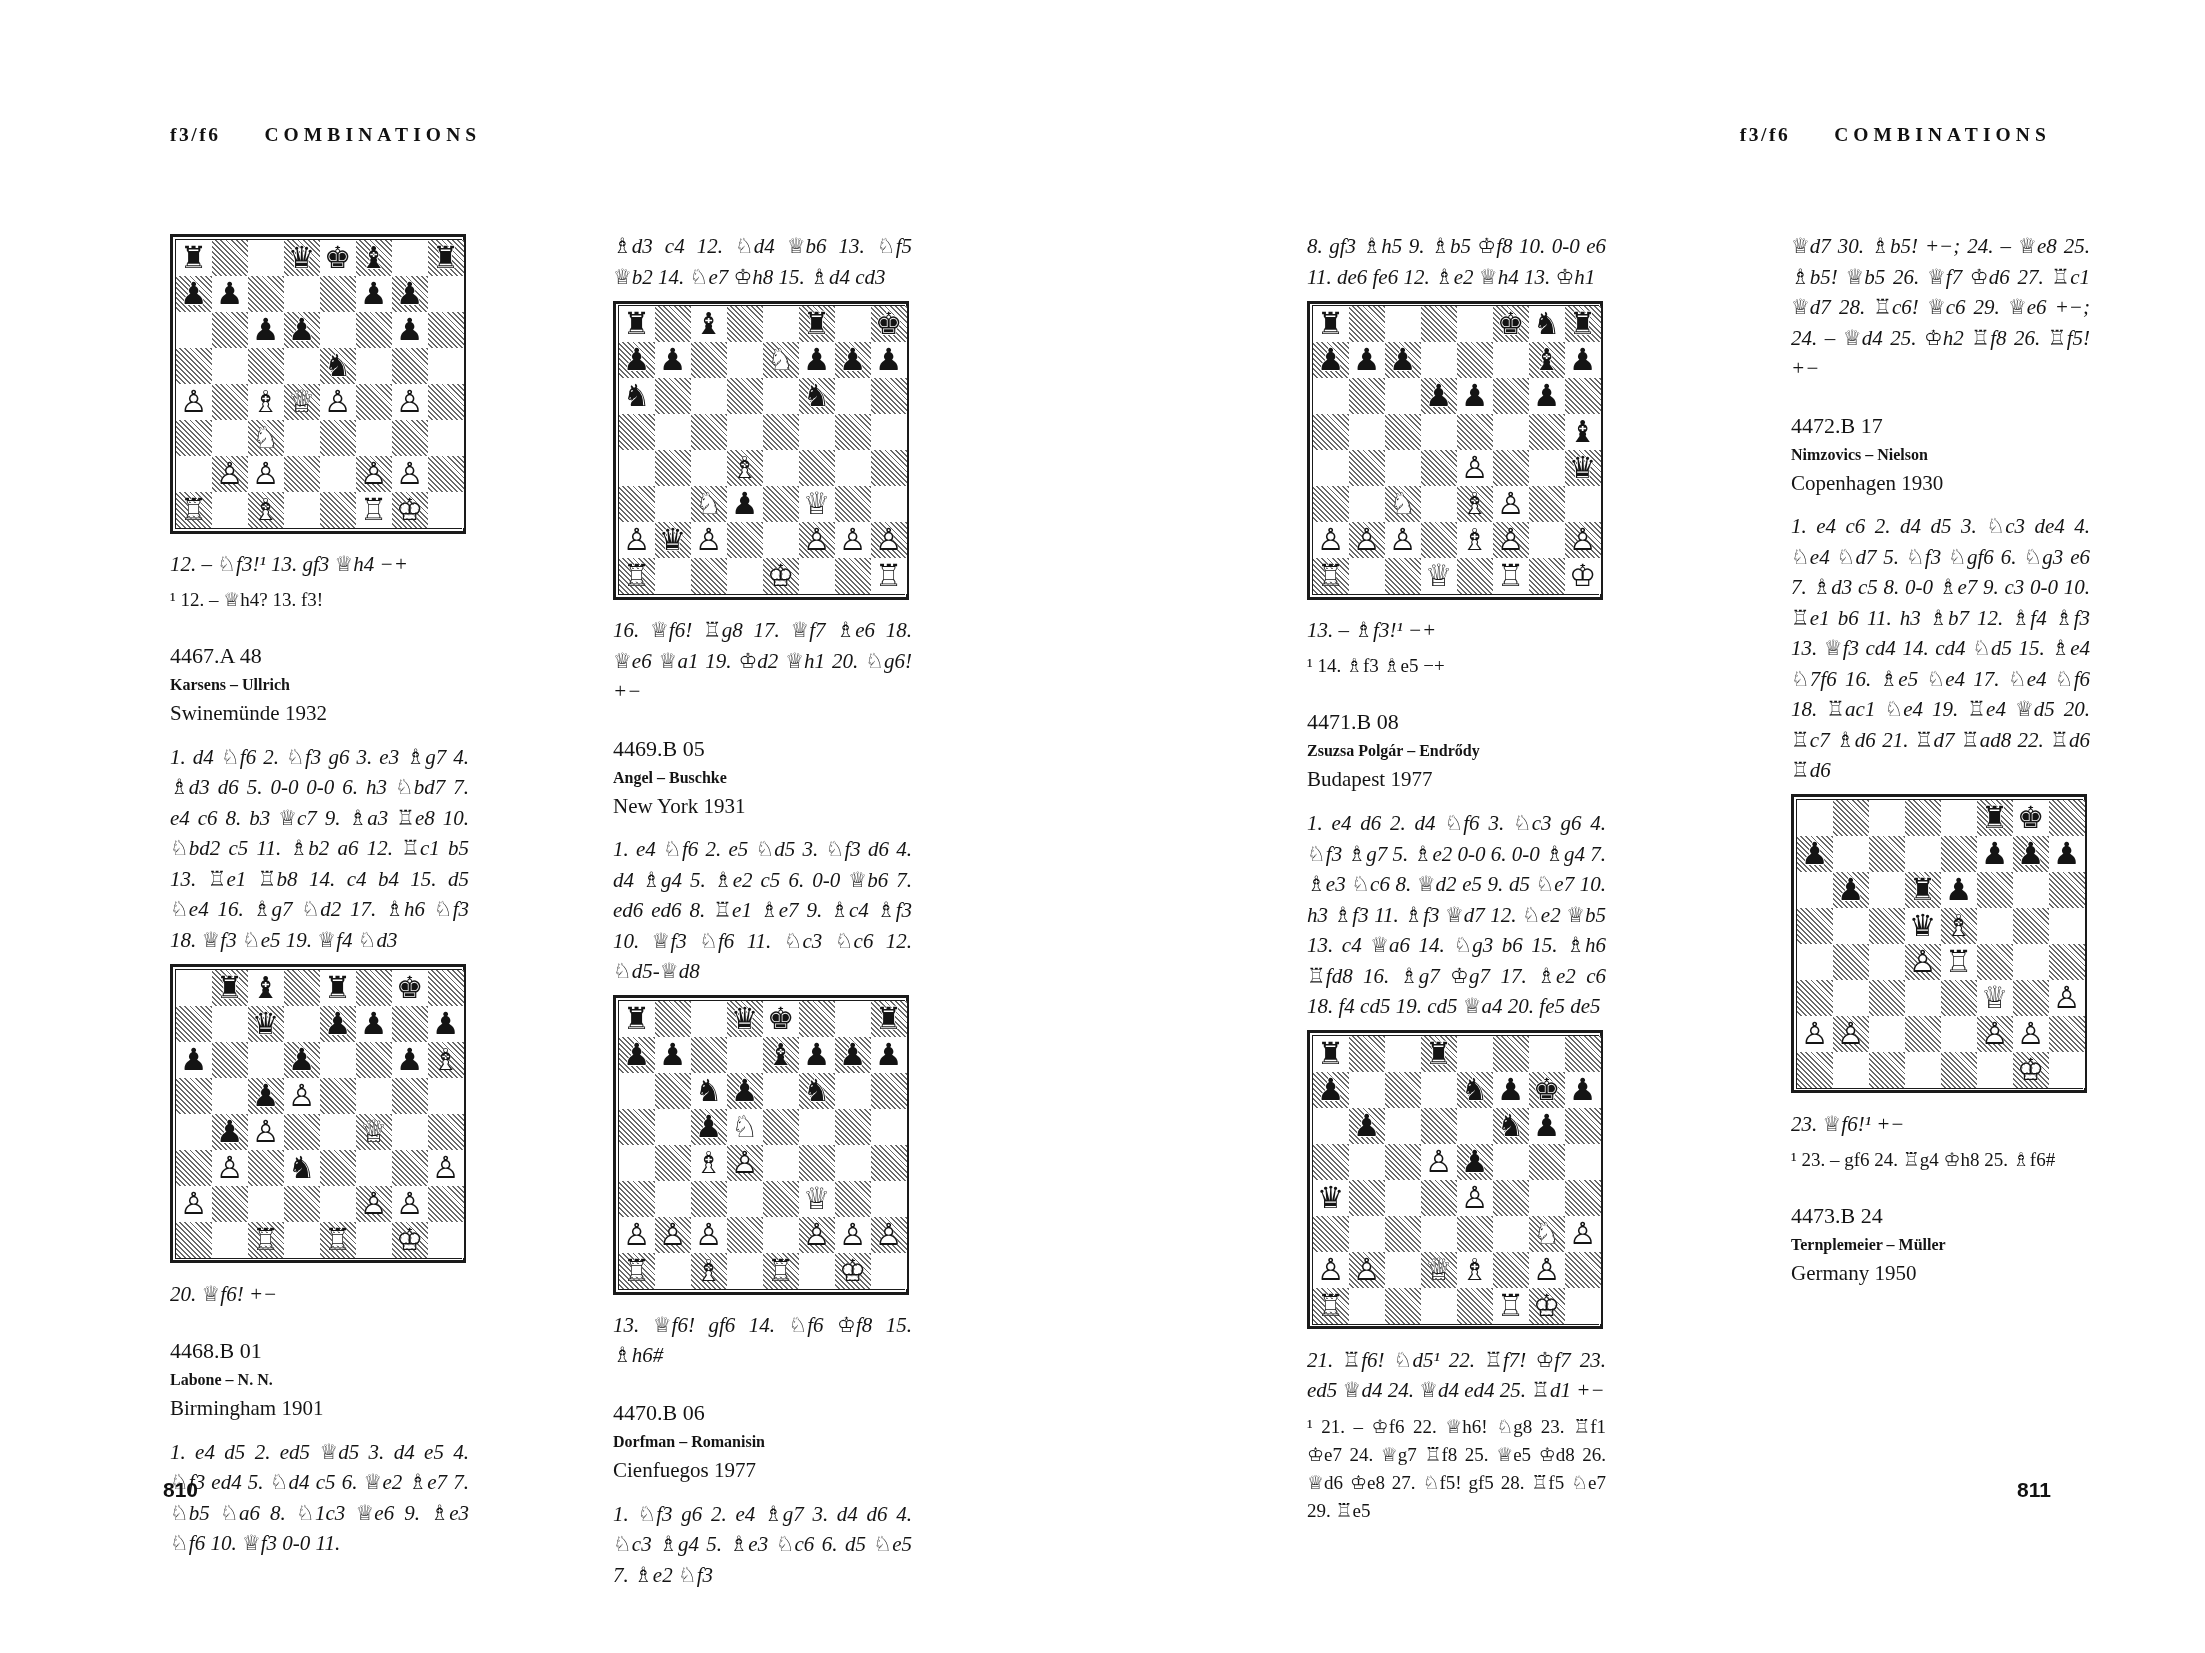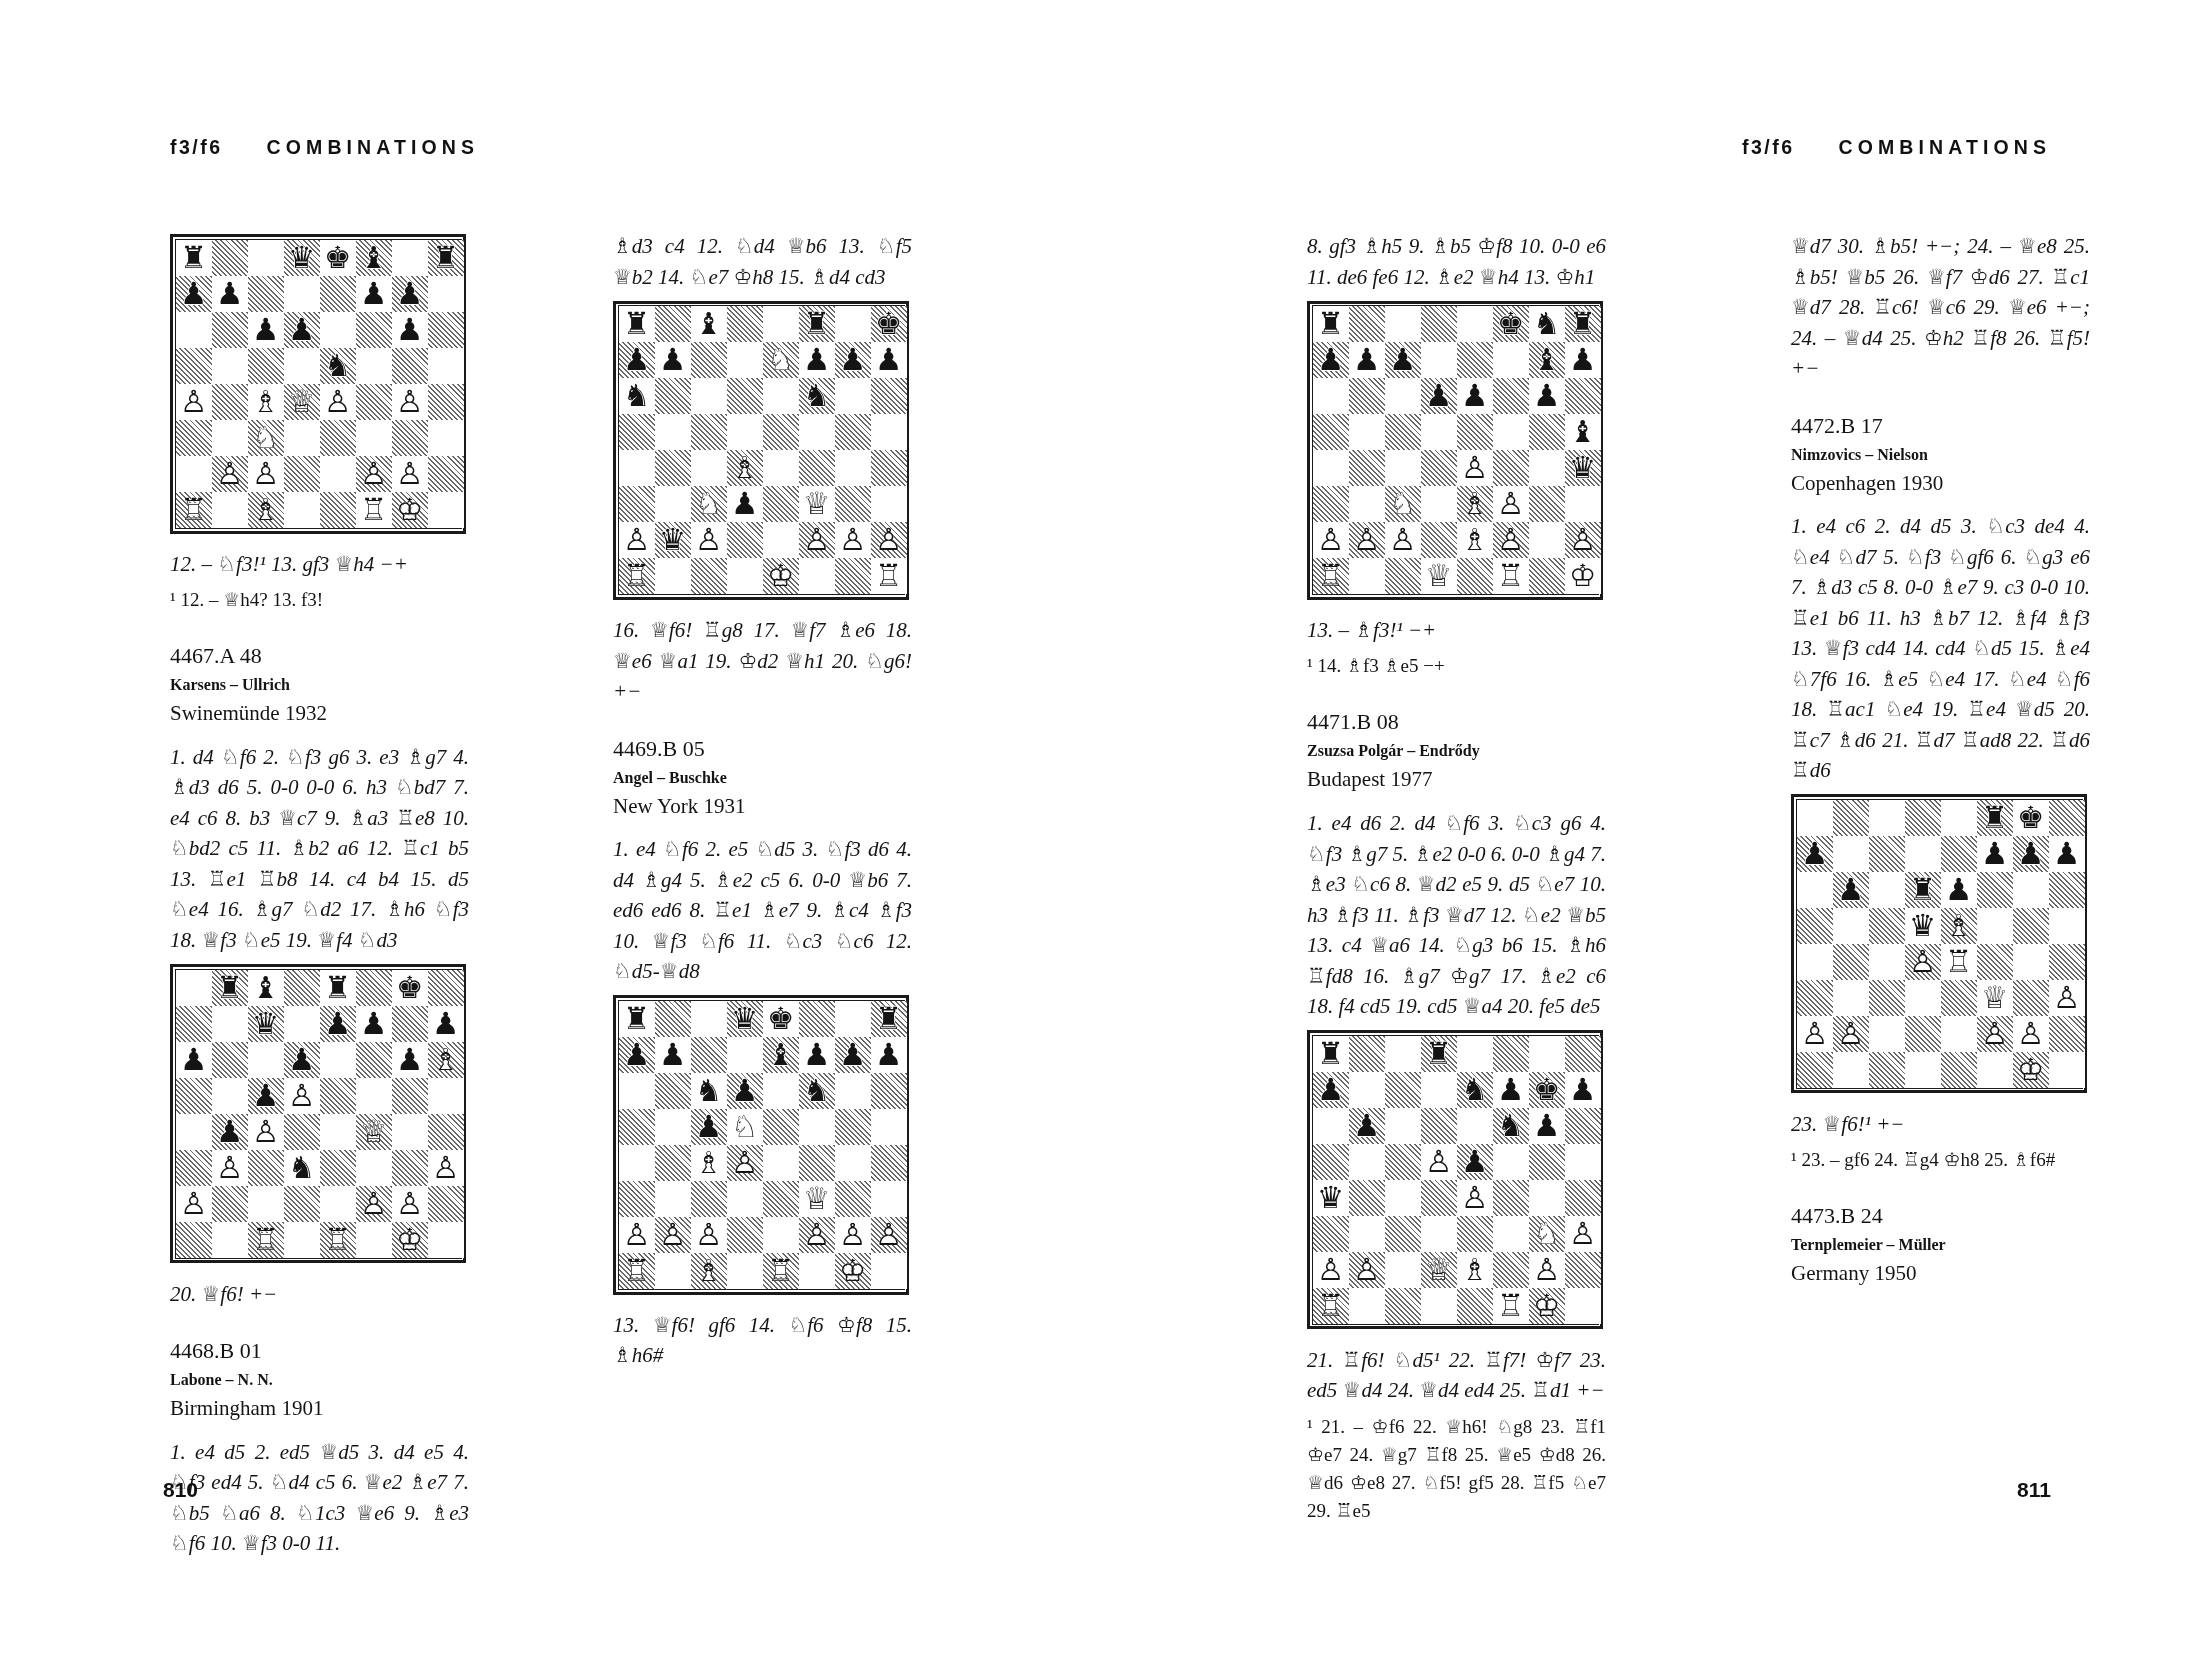--- a/index.html
+++ b/index.html
@@ -2,21 +2,21 @@
 <html style="font-size:13.6px"><head>
 <meta charset="utf-8">
 <style>
   html,body{margin:0;padding:0;}
   body{
     width:2205px;height:1653px;position:relative;background:#ffffff;
     font-family:"Liberation Serif","DejaVu Serif","DejaVu Sans",serif;color:#141414;
     -webkit-font-smoothing:antialiased;
   }
   
-  .runhead{position:absolute;top:136px;font-family:Liberation Sans, sans-serif;
+  .runhead{position:absolute;top:124px;font-family:Liberation Serif, serif;
     font-weight:bold;font-size:19.5px;color:#111;white-space:nowrap;text-align:right;}
   .runhead .kw{letter-spacing:2.5px;}
   .runhead .ht{letter-spacing:5.1px;margin-left:44px;}
   .runhead.left{left:170px;}
   .runhead.right{right:154px;}
   
   .folio{position:absolute;top:1478px;font-family:"Liberation Sans","DejaVu Sans",sans-serif;
     font-weight:bold;font-size:21px;color:#111;}
   .folio.left{left:163px;}
   .folio.right{right:154px;}
@@ -837,20 +837,29 @@
           <div class="sq dark">
             <div class="piece white">
               <span class="under">♚</span>
               <span class="over">♔</span>
             </div>
           </div>
           <div class="sq"></div>
         </div>
       </div>
       <div class="caption">13. ♕f6! gf6 14. ♘f6 ♔f8 15. ♗h6#</div>
+      <div class="entry">
+        <div class="entry-head">
+          <span>4470.</span>
+          <span>B 06</span>
+        </div>
+        <div class="players">Dorfman – Romanisin</div>
+        <div class="venue">Cienfuegos 1977</div>
+        <div class="moves">1. ♘f3 g6 2. e4 ♗g7 3. d4 d6 4. ♘c3 ♗g4 5. ♗e3 ♘c6 6. d5 ♘e5 7. ♗e2 ♘f3</div>
+      </div>
     </div>
     <div class="col col3">
       <div class="moves">8. gf3 ♗h5 9. ♗b5 ♔f8 10. 0-0 e6 11. de6 fe6 12. ♗e2 ♕h4 13. ♔h1</div>
       <div class="board">
         <div class="grid">
           <div class="sq">
             <div class="piece black">
               <span class="over">♜</span>
             </div>
           </div>

